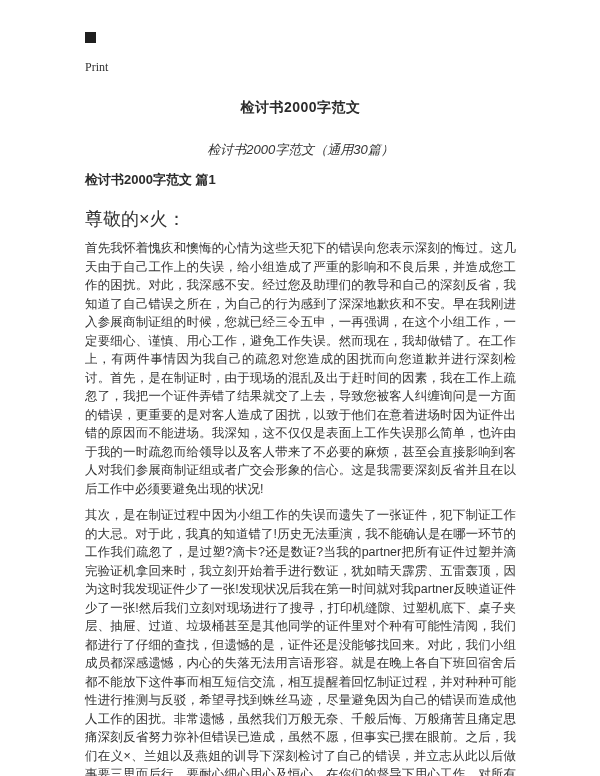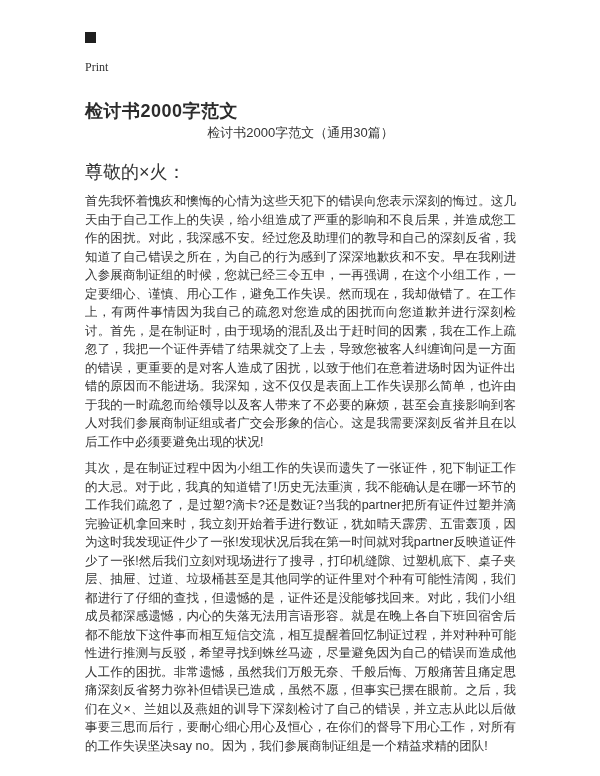--- a/index.html
+++ b/index.html
@@ -30,31 +30,33 @@
   .print-label {
     display: inline-block;
     margin-top: 17px;
     margin-bottom: 6px;
     font-family: "Liberation Serif", "DejaVu Serif", serif;
     font-size: 12px;
     color: #333333;
     cursor: pointer;
   }
   .title {
-    margin: 18px 0 1px 0;
-    font-size: 18px;
+    margin: 18px 0 24px 0;
+    text-align: center;
+    font-size: 14px;
     font-weight: bold;
     color: #2b2b2b;
     letter-spacing: 0.5px;
   }
   .subtitle {
     margin: 0 0 12px 0;
     text-align: center;
     font-size: 13px;
     color: #333333;
+    font-style: italic;
   }
   .section-heading {
     margin: 12px 0 0 0;
     font-size: 13px;
     font-weight: bold;
     color: #2b2b2b;
   }
   .salutation {
     margin: 18px 0 2px 0;
     font-size: 18px;
@@ -77,20 +79,21 @@
   <div class="content">
 
     <div class="logo-square"></div>
 
     <div class="print-label">Print</div>
 
     <h1 class="title">检讨书2000字范文</h1>
 
     <div class="subtitle">检讨书2000字范文（通用30篇）</div>
 
+    <div class="section-heading">检讨书2000字范文 篇1</div>
 
     <div class="salutation">尊敬的×火：</div>
 
     <p class="para">首先我怀着愧疚和懊悔的心情为这些天犯下的错误向您表示深刻的悔过。这几天由于自己工作上的失误，给小组造成了严重的影响和不良后果，并造成您工作的困扰。对此，我深感不安。经过您及助理们的教导和自己的深刻反省，我知道了自己错误之所在，为自己的行为感到了深深地歉疚和不安。早在我刚进入参展商制证组的时候，您就已经三令五申，一再强调，在这个小组工作，一定要细心、谨慎、用心工作，避免工作失误。然而现在，我却做错了。在工作上，有两件事情因为我自己的疏忽对您造成的困扰而向您道歉并进行深刻检讨。首先，是在制证时，由于现场的混乱及出于赶时间的因素，我在工作上疏忽了，我把一个证件弄错了结果就交了上去，导致您被客人纠缠询问是一方面的错误，更重要的是对客人造成了困扰，以致于他们在意着进场时因为证件出错的原因而不能进场。我深知，这不仅仅是表面上工作失误那么简单，也许由于我的一时疏忽而给领导以及客人带来了不必要的麻烦，甚至会直接影响到客人对我们参展商制证组或者广交会形象的信心。这是我需要深刻反省并且在以后工作中必须要避免出现的状况!</p>
 
     <p class="para">其次，是在制证过程中因为小组工作的失误而遗失了一张证件，犯下制证工作的大忌。对于此，我真的知道错了!历史无法重演，我不能确认是在哪一环节的工作我们疏忽了，是过塑?滴卡?还是数证?当我的partner把所有证件过塑并滴完验证机拿回来时，我立刻开始着手进行数证，犹如晴天霹雳、五雷轰顶，因为这时我发现证件少了一张!发现状况后我在第一时间就对我partner反映道证件少了一张!然后我们立刻对现场进行了搜寻，打印机缝隙、过塑机底下、桌子夹层、抽屉、过道、垃圾桶甚至是其他同学的证件里对个种有可能性清阅，我们都进行了仔细的查找，但遗憾的是，证件还是没能够找回来。对此，我们小组成员都深感遗憾，内心的失落无法用言语形容。就是在晚上各自下班回宿舍后都不能放下这件事而相互短信交流，相互提醒着回忆制证过程，并对种种可能性进行推测与反驳，希望寻找到蛛丝马迹，尽量避免因为自己的错误而造成他人工作的困扰。非常遗憾，虽然我们万般无奈、千般后悔、万般痛苦且痛定思痛深刻反省努力弥补但错误已造成，虽然不愿，但事实已摆在眼前。之后，我们在义×、兰姐以及燕姐的训导下深刻检讨了自己的错误，并立志从此以后做事要三思而后行，要耐心细心用心及恒心，在你们的督导下用心工作，对所有的工作失误坚决say no。因为，我们参展商制证组是一个精益求精的团队!</p>
 
     
 
   </div>

